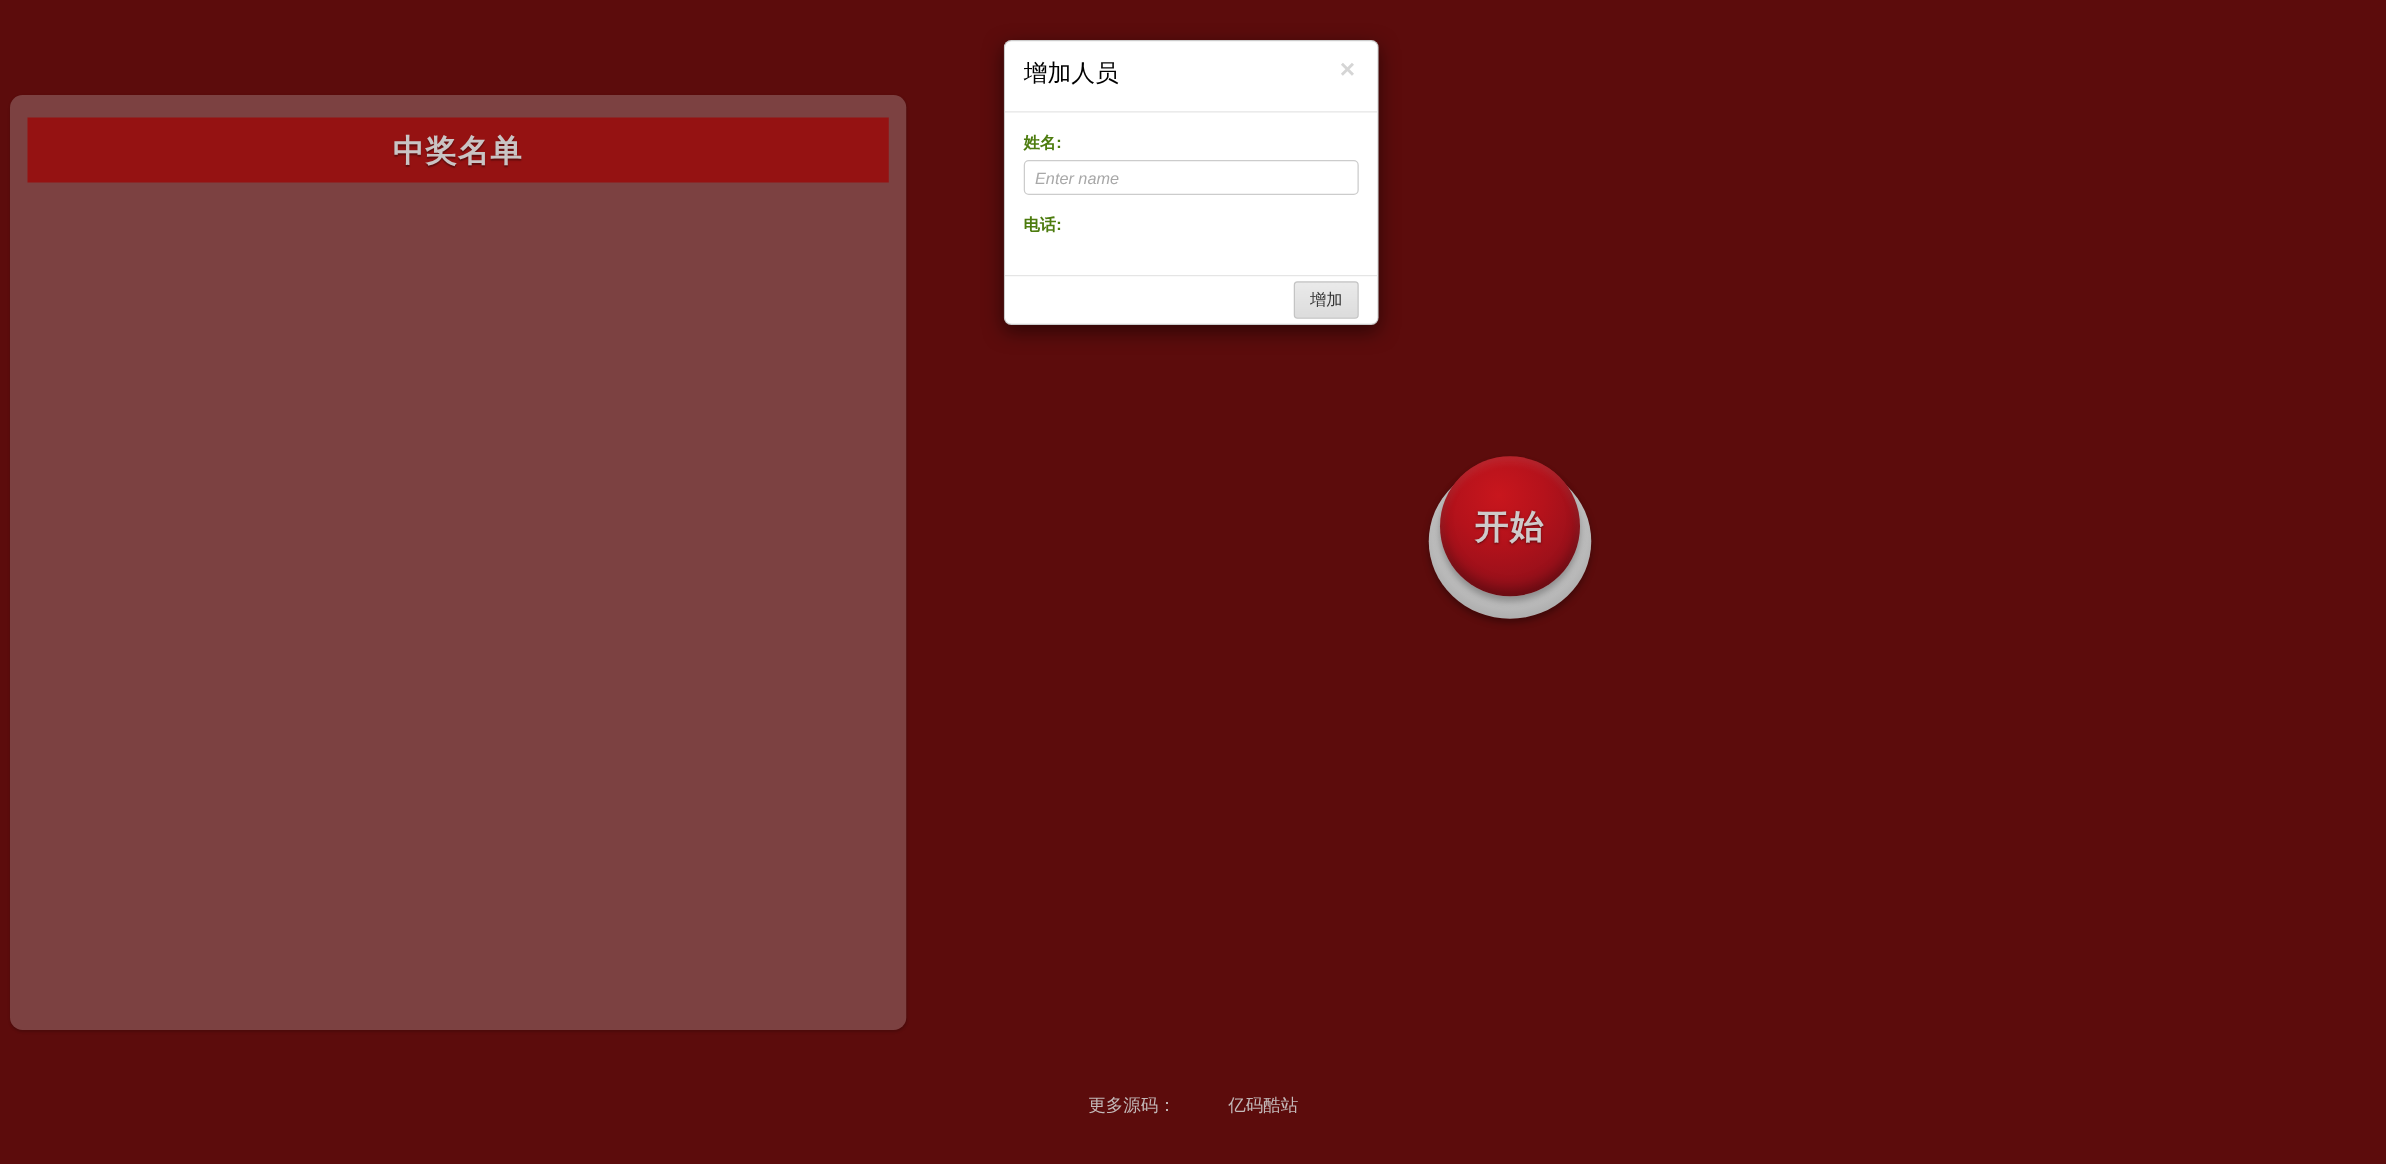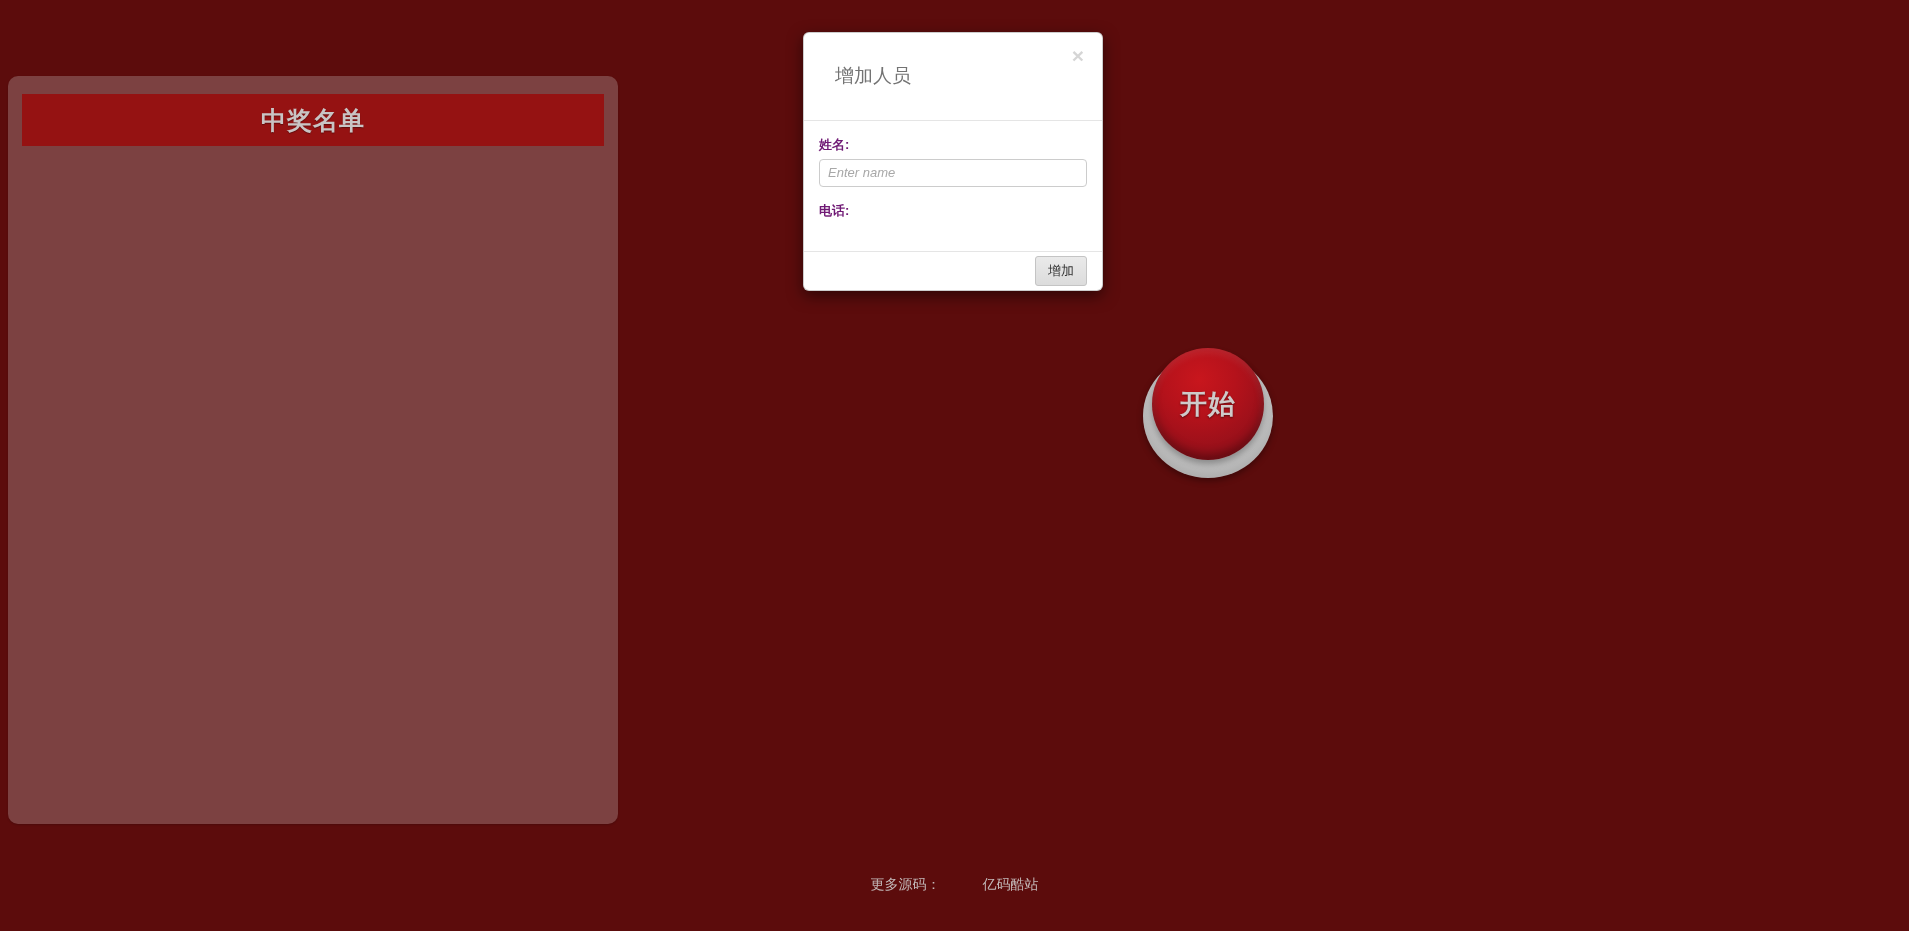--- a/index.html
+++ b/index.html
@@ -15,21 +15,21 @@
     background-image: radial-gradient(ellipse 62% 58% at 50% 48%, #7d2a2a 0%, #70 22%, #6d2020 38%, #5f1313 68%, #560a0a 88%, #4d0707 100%);
     position: relative;
     -webkit-font-smoothing: antialiased;
   }
 
   
   .winner-panel {
     position: absolute;
     left: 8px;
     top: 76px;
-    width: 610px;
+    width: 717px;
     height: 748px;
     background: rgba(200, 190, 190, 0.30);
     border-radius: 10px;
     box-sizing: border-box;
     box-shadow: 0 1px 2px rgba(0,0,0,0.18);
   }
   .winner-panel-header {
     position: absolute;
     left: 14px;
     top: 18px;
@@ -53,21 +53,21 @@
     top: 76px;
     right: 14px;
     bottom: 16px;
     overflow: auto;
   }
 
   
   .start-button-wrap {
     position: absolute;
     left: 1143px;
-    top: 348px;
+    top: 365px;
     width: 130px;
     height: 130px;
     cursor: pointer;
   }
   .start-button-base {
     position: absolute;
     left: 0;
     top: 6px;
     width: 130px;
     height: 124px;
@@ -108,23 +108,23 @@
     box-sizing: border-box;
   }
   .modal-header {
     position: relative;
     padding: 15px;
     border-bottom: 1px solid #e5e5e5;
     min-height: 26px;
   }
   .modal-title {
     font-size: 19px;
-    color: #737373;
+    color: #000000;
     font-weight: normal;
-    margin: 16px;
+    margin: 0;
     line-height: 1.3;
   }
   .modal-close {
     position: absolute;
     right: 14px;
     top: 10px;
     font-size: 21px;
     line-height: 1;
     color: #b4b4b4;
     background: transparent;
@@ -136,21 +136,21 @@
   }
   .modal-body {
     padding: 15px;
   }
   .form-group { margin-bottom: 15px; }
   .form-group:last-child { margin-bottom: 16px; }
   .form-label {
     display: block;
     font-size: 13px;
     font-weight: bold;
-    color: #701a75;
+    color: #4d7c0f;
     margin-bottom: 5px;
   }
   .form-control {
     display: block;
     width: 100%;
     box-sizing: border-box;
     height: 28px;
     padding: 4px 8px;
     font-size: 13px;
     color: #555555;

